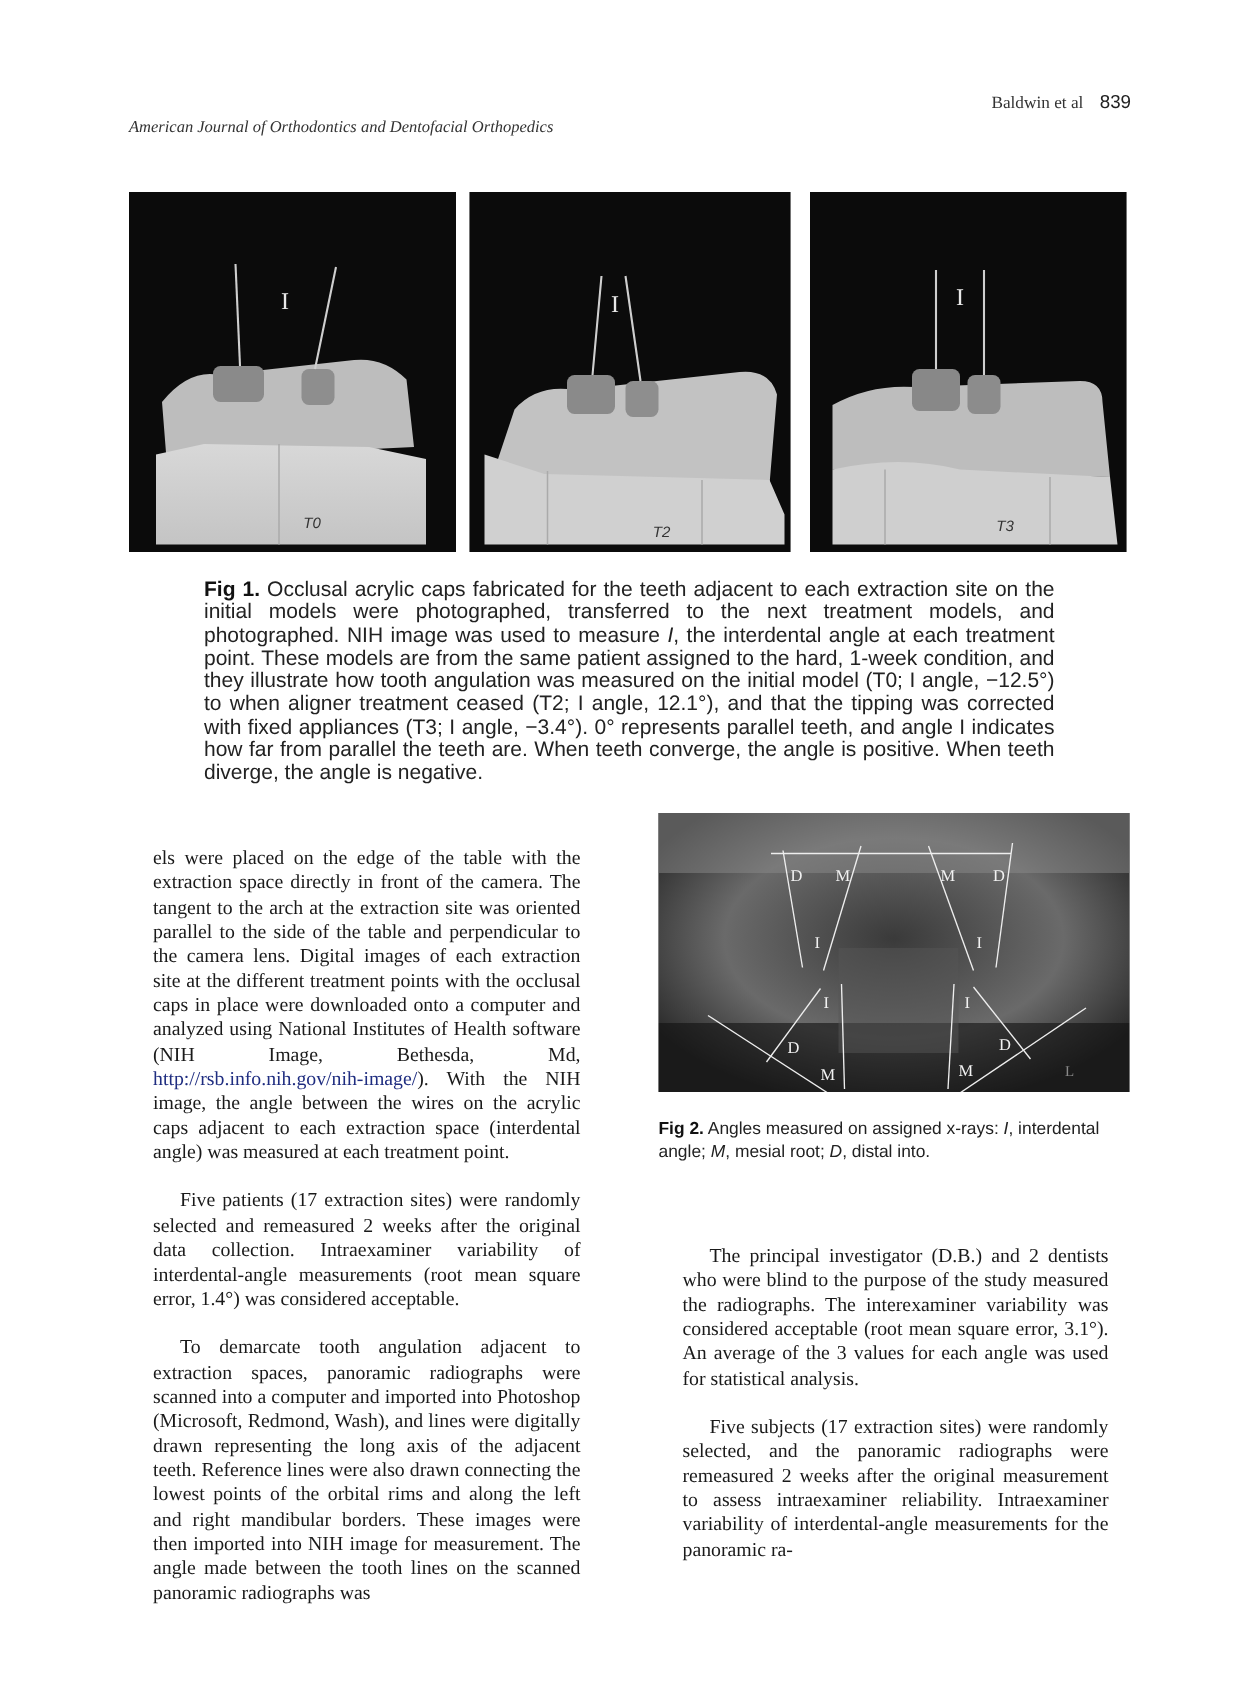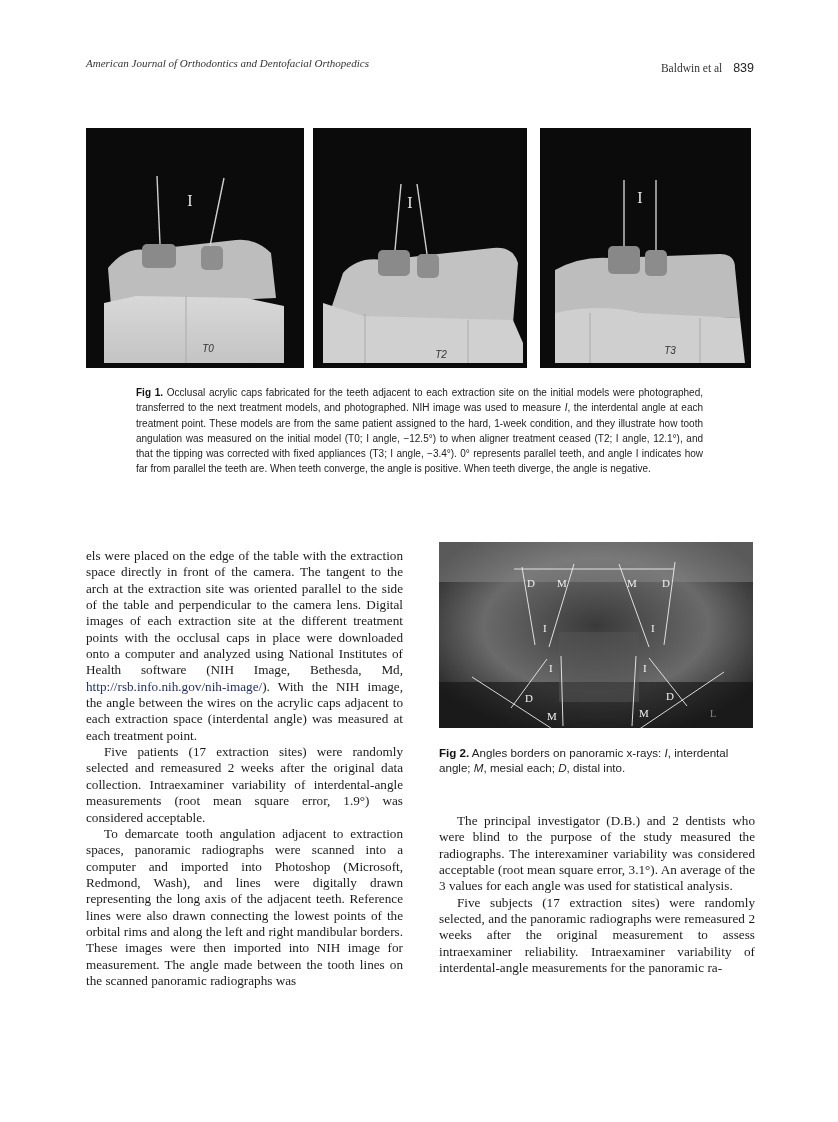--- a/index.html
+++ b/index.html
@@ -1,30 +1,30 @@
 <!DOCTYPE html>
 <html><head>
 <meta charset="utf-8">
 <style>
   html, body { margin: 0; padding: 0; background: #ffffff; }
   body { width: 838px; height: 1122px; position: relative; overflow: hidden; color: #1a1a1a; }
   .abs { position: absolute; }
-  .hdr-left { left: 86px; top: 56px; font-family: "Liberation Serif", serif; font-style: italic; font-size: 11px; line-height: 14px; color: #333; }
+  .hdr-left { left: 86px; top: 78px; font-family: "Liberation Serif", serif; font-style: italic; font-size: 11px; line-height: 14px; color: #333; }
   .hdr-right { right: 84px; top: 61px; font-family: "Liberation Serif", serif; font-size: 11.5px; color: #333; }
   .hdr-right .auth { margin-right: 8px; }
   .hdr-right .pg { font-family: "Liberation Sans", sans-serif; font-weight: normal; font-size: 12.5px; color: #222; }
 
   .photo { position: absolute; top: 128px; height: 240px; background: #0a0a0a; overflow: hidden; }
   .photo svg { width: 100%; height: 100%; display: block; }
 
-  .cap1 { left: 136px; top: 385px; width: 567px; font-family: "Liberation Sans", sans-serif; font-size: 10px; line-height: 15.3px; text-align: justify; color: #222; }
+  .cap1 { left: 136px; top: 385px; width: 567px; font-family: "Liberation Sans", sans-serif; font-size: 14px; line-height: 15.3px; text-align: justify; color: #222; }
   .cap1 b, .cap2 b { font-weight: bold; color: #111; }
 
   .col { font-family: "Liberation Serif", serif; font-size: 13.2px; line-height: 16.35px; text-align: justify; color: #1a1a1a; }
-  .col p { margin: 0; }
+  .col p { margin: 16px; }
   .col p.ind { text-indent: 18px; }
   .colL { left: 86px; top: 548px; width: 317px; }
   .colR { left: 439px; top: 813px; width: 316px; }
   .link { color: #1f2d80; }
 
   .xray { left: 439px; top: 542px; width: 314px; height: 186px; background: #1c1c1c; overflow: hidden; }
   .xray svg { width: 100%; height: 100%; display: block; }
   .cap2 { left: 439px; top: 745px; width: 316px; font-family: "Liberation Sans", sans-serif; font-size: 11.6px; line-height: 15.3px; color: #222; }
 </style>
 </head>
@@ -88,21 +88,21 @@
     <text x="130" y="226" font-family="Liberation Sans, sans-serif" font-size="10" fill="#333" text-anchor="middle" font-style="italic">T3</text>
   </svg>
 </div>
 
 <div class="abs cap1">
   <b>Fig 1.</b><span> Occlusal acrylic caps fabricated for the teeth adjacent to each extraction site on the initial models were photographed, transferred to the next treatment models, and photographed. NIH image was used to measure </span><i>I</i><span>, the interdental angle at each treatment point. These models are from the same patient assigned to the hard, 1-week condition, and they illustrate how tooth angulation was measured on the initial model (T0; I angle, −12.5°) to when aligner treatment ceased (T2; I angle, 12.1°), and that the tipping was corrected with fixed appliances (T3; I angle, −3.4°). 0° represents parallel teeth, and angle I indicates how far from parallel the teeth are. When teeth converge, the angle is positive. When teeth diverge, the angle is negative.</span>
 </div>
 
 <div class="abs col colL">
   <p><span>els were placed on the edge of the table with the extraction space directly in front of the camera. The tangent to the arch at the extraction site was oriented parallel to the side of the table and perpendicular to the camera lens. Digital images of each extraction site at the different treatment points with the occlusal caps in place were downloaded onto a computer and analyzed using National Institutes of Health software (NIH Image, Bethesda, Md, </span><span class="link">http://rsb.info.nih.gov/nih-image/</span><span>). With the NIH image, the angle between the wires on the acrylic caps adjacent to each extraction space (interdental angle) was measured at each treatment point.</span></p>
-  <p class="ind">Five patients (17 extraction sites) were randomly selected and remeasured 2 weeks after the original data collection. Intraexaminer variability of interdental-angle measurements (root mean square error, 1.9°) was considered acceptable.</p>
+  <p class="ind">Five patients (17 extraction sites) were randomly selected and remeasured 2 weeks after the original data collection. Intraexaminer variability of interdental-angle measurements (root mean square error, 1.4°) was considered acceptable.</p>
   <p class="ind">To demarcate tooth angulation adjacent to extraction spaces, panoramic radiographs were scanned into a computer and imported into Photoshop (Microsoft, Redmond, Wash), and lines were digitally drawn representing the long axis of the adjacent teeth. Reference lines were also drawn connecting the lowest points of the orbital rims and along the left and right mandibular borders. These images were then imported into NIH image for measurement. The angle made between the tooth lines on the scanned panoramic radiographs was</p>
 </div>
 
 <div class="abs xray">
   <svg viewBox="0 0 314 186" preserveAspectRatio="none">
     <defs>
       <radialGradient id="xr" cx="0.5" cy="0.45" r="0.6">
         <stop offset="0" stop-color="#3a3a3a"></stop>
           <stop offset="0.6" stop-color="#6a6a6a"></stop>
           <stop offset="1" stop-color="#2a2a2a"></stop>
@@ -135,19 +135,19 @@
       <text x="86" y="160">D</text>
       <text x="227" y="158">D</text>
       <text x="108" y="178">M</text>
       <text x="200" y="175">M</text>
       <text x="271" y="175" font-size="10" fill="#888">L</text>
     </g>
   </svg>
 </div>
 
 <div class="abs cap2">
-  <b>Fig 2.</b><span> Angles borders on panoramic x-rays: </span><i>I</i><span>, interdental angle; </span><i>M</i><span>, mesial each; </span><i>D</i><span>, distal into.</span>
+  <b>Fig 2.</b><span> Angles measured on assigned x-rays: </span><i>I</i><span>, interdental angle; </span><i>M</i><span>, mesial root; </span><i>D</i><span>, distal into.</span>
 </div>
 
 <div class="abs col colR">
   <p class="ind">The principal investigator (D.B.) and 2 dentists who were blind to the purpose of the study measured the radiographs. The interexaminer variability was considered acceptable (root mean square error, 3.1°). An average of the 3 values for each angle was used for statistical analysis.</p>
   <p class="ind">Five subjects (17 extraction sites) were randomly selected, and the panoramic radiographs were remeasured 2 weeks after the original measurement to assess intraexaminer reliability. Intraexaminer variability of interdental-angle measurements for the panoramic ra-</p>
 </div>
 
 </body></html>

